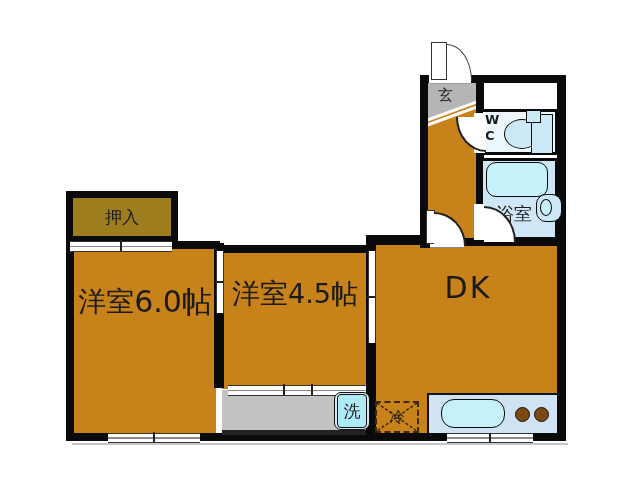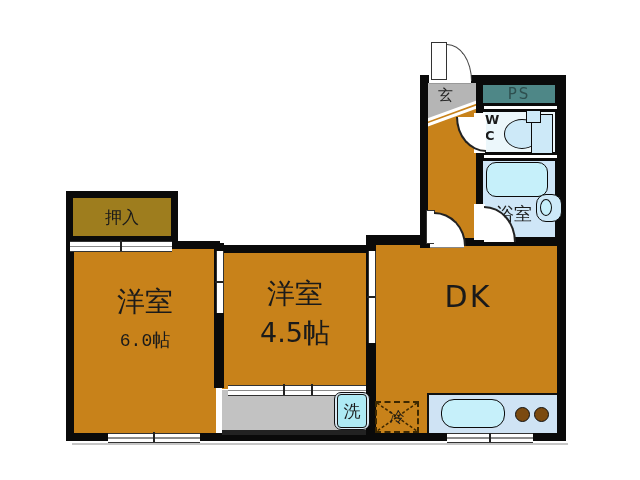--- a/index.html
+++ b/index.html
@@ -2,21 +2,21 @@
 <html style="--wall: #0A0A0A; --room: #C8821A; --closet: #9E7D1E; --genkan: #B5B5B5; --balcony: #C2C2C2; --ps: #4E8787; --wc: #ECF7FB; --bath: #CFE6F7; --tub: #C6F0FA; --fixture: #CDE9F8; --counter: #CFE3F4; --washer: #AEEAF4; --burner: #7B4A10;"><head>
 <meta charset="utf-8">
 <style>
   html,body{margin:0;padding:0;background:#fff;}
   #stage{position:relative;width:640px;height:480px;background:#fff;overflow:hidden;
          font-family:"DejaVu Sans","Liberation Sans",sans-serif;}
   .abs{position:absolute;}
   .wall{position:absolute;background:var(--wall);}
   .fill{position:absolute;}
   .ctr{display:flex;align-items:center;justify-content:center;}
-  .col{display:flex;flex-direction:column;align-items:center;justify-content:center;}
+  .col{display:flex;align-items:center;justify-content:center;}
   .lbl{position:absolute;color:#1a1a1a;white-space:nowrap;}
   .win-h{position:absolute;background-color:#fff;border-top:1px solid #333;border-bottom:1px solid #333;
          background-image:linear-gradient(to bottom,transparent 42%,#8a8a8a 42%,#8a8a8a 58%,transparent 58%);}
   .win-v{position:absolute;background-color:#fff;border-left:1px solid #333;border-right:1px solid #333;
          background-image:linear-gradient(to right,transparent 42%,#8a8a8a 42%,#8a8a8a 58%,transparent 58%);}
   .tick{position:absolute;background:#222;}
   .disc{position:absolute;background:#fff;}
   .disc-tr{border-top:2px solid #222;border-right:2px solid #222;border-top-right-radius:100% 100%;}
   .disc-bl{border-bottom:2px solid #222;border-left:2px solid #222;border-bottom-left-radius:100% 100%;}
   .leaf{position:absolute;background:#fff;border:1.5px solid #333;}
@@ -73,23 +73,20 @@
   <div class="win-v" style="left:216px;top:251px;width:6px;height:62px;"></div>
   <div class="tick" style="left:215px;top:281px;width:8px;height:2px;"></div>
   <div class="win-v" style="left:368px;top:251px;width:6px;height:92px;"></div>
   <div class="tick" style="left:367px;top:296px;width:8px;height:2px;"></div>
 
   <div class="abs" style="left:429px;top:75px;width:42px;height:8px;background:#fff;border-bottom:1px solid #999;"></div>
   <div class="leaf" style="left:431px;top:42px;width:16px;height:38px;box-sizing:border-box;"></div>
   <div class="abs" style="left:447px;top:44px;width:24px;height:36px;border-top:1.5px solid #444;border-right:1.5px solid #444;
               border-top-right-radius:100% 100%;"></div>
 
-  <div class="svcbox ctr" style="left:480px;top:82px;width:78px;height:24px;background:var(--ps);box-sizing:border-box;">
-    <span style="font-size:15px;color:#2E4F4F;letter-spacing:2px;">PS</span>
-  </div>
   <div class="svcbox" style="left:480px;top:109px;width:78px;height:46px;background:var(--wc);box-sizing:border-box;"></div>
   <div class="svcbox" style="left:480px;top:158px;width:78px;height:82px;background:var(--bath);box-sizing:border-box;"></div>
 
   <div class="fixture" style="left:504px;top:119px;width:34px;height:28px;border-radius:50%;"></div>
   <div class="fixture" style="left:531px;top:114px;width:20px;height:38px;"></div>
   <div class="fixture" style="left:526px;top:110px;width:13px;height:11px;"></div>
   <div class="lbl" style="left:485px;top:112px;font-size:13px;font-weight:bold;line-height:16px;">
     <div>W</div>
     <div>C</div>
   </div>
@@ -125,24 +122,24 @@
 
   <div class="abs ctr" style="left:334px;top:392px;width:36px;height:38px;border:1.5px solid #111;border-radius:7px;
               background:#D8E8F2;box-sizing:border-box;padding:2px;">
     <div class="ctr" style="width:100%;height:100%;border:1px solid #111;border-radius:4px;background:var(--washer);">
       <span style="font-size:17px;color:#1a1a1a;">洗</span>
     </div>
   </div>
 
   <div class="lbl col" style="left:75px;top:282px;width:140px;text-align:center;">
     <div style="font-size:28px;line-height:40px;">洋室</div>
-    <div style="font-size:18px;line-height:38px;font-family:Liberation Mono, monospace;">6.0帖</div>
+    <div style="font-size:30px;line-height:38px;">6.0帖</div>
   </div>
   <div class="lbl col" style="left:224px;top:274px;width:142px;text-align:center;">
     <div style="font-size:28px;line-height:40px;">洋室</div>
     <div style="font-size:27px;line-height:38px;">4.5帖</div>
   </div>
-  <div class="lbl col" style="left:398px;top:277px;width:140px;text-align:right;">
+  <div class="lbl col" style="left:398px;top:268px;width:140px;text-align:right;">
     <div style="font-size:30px;line-height:40px;letter-spacing:2px;">DK</div>
   </div>
   <span class="lbl" style="left:438px;top:86px;font-size:15px;color:#222;">玄</span>
 
 </div>
 
 </body></html>

